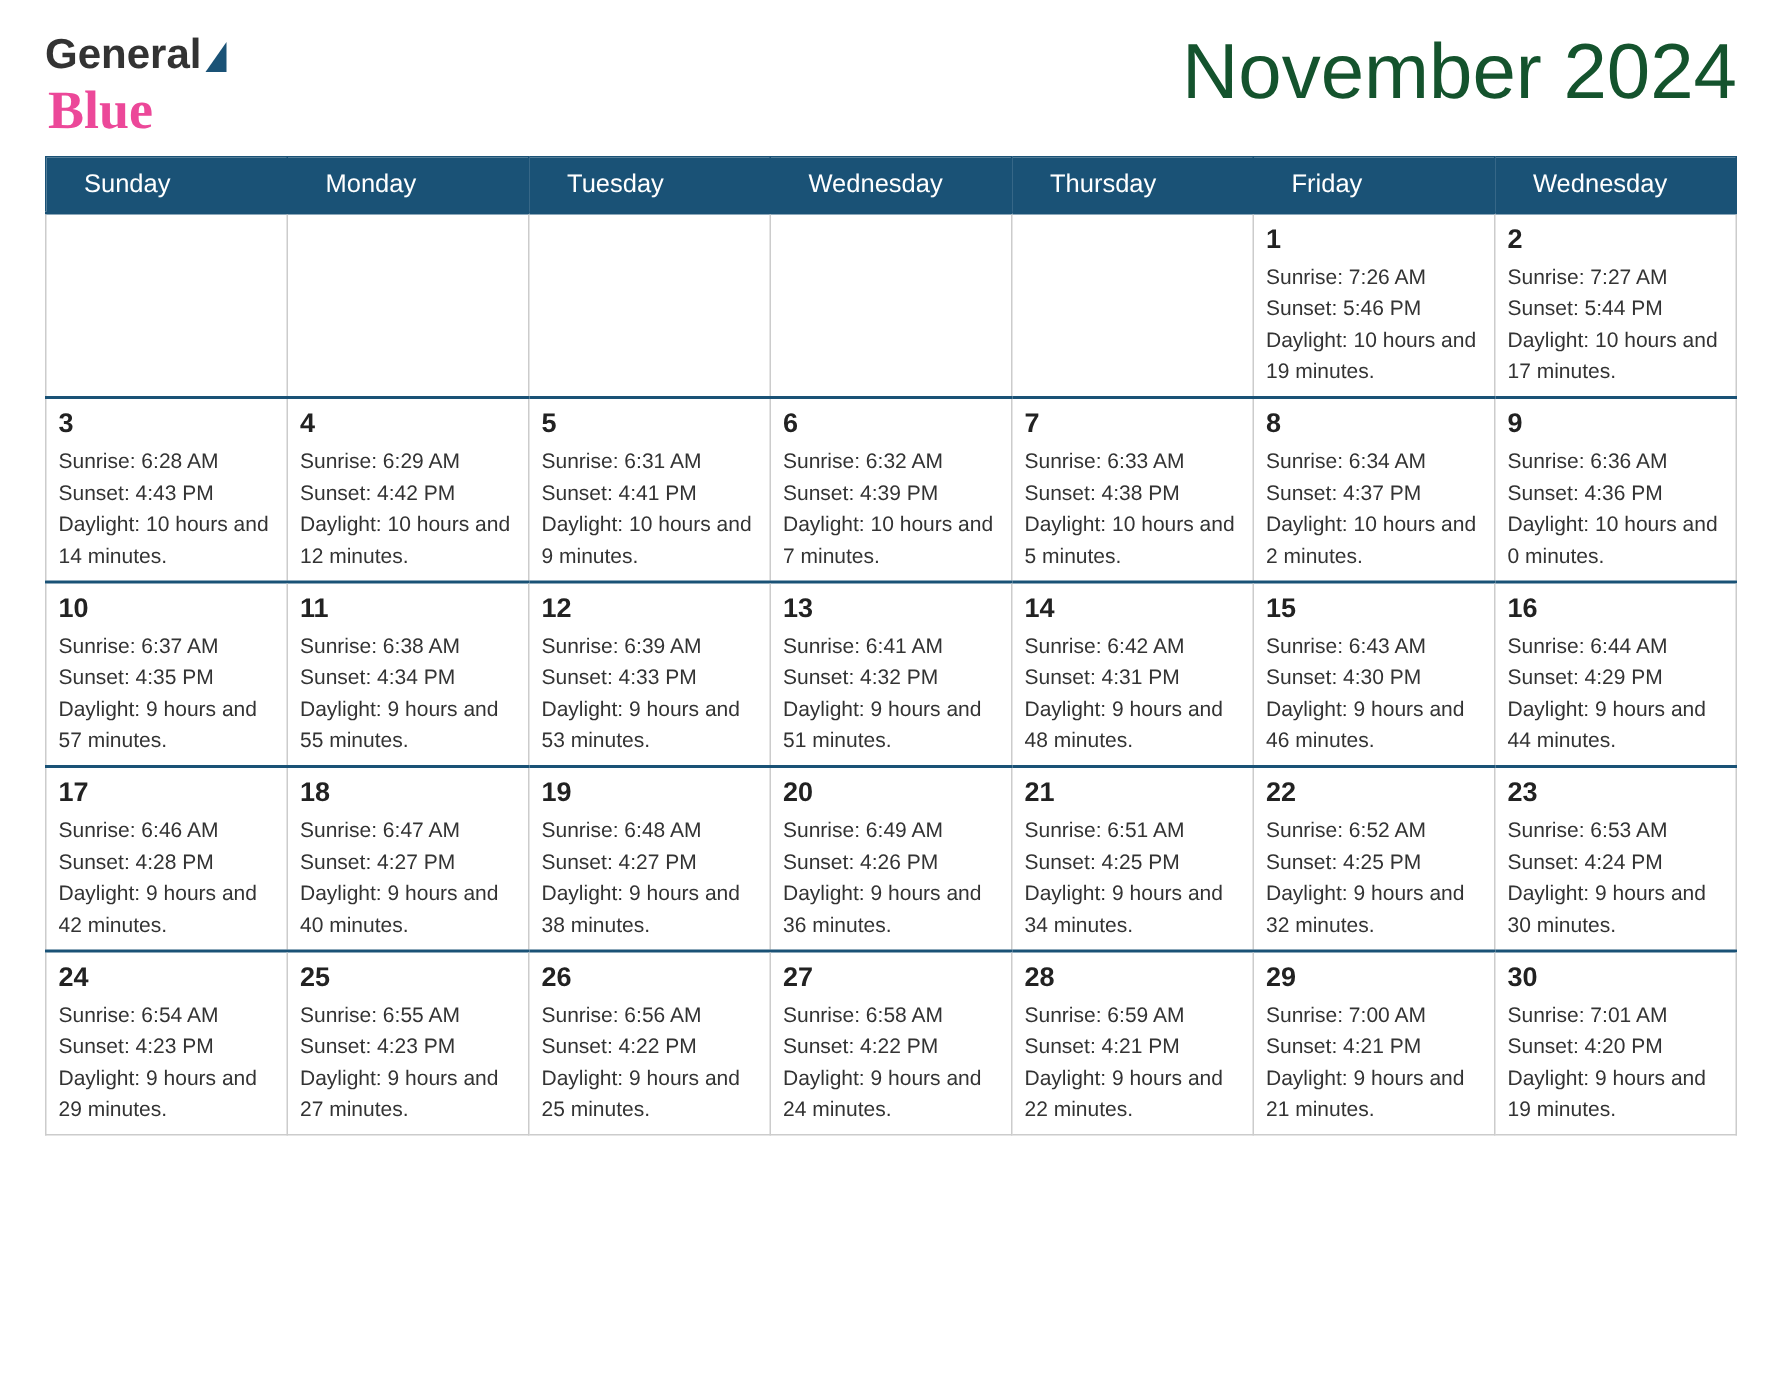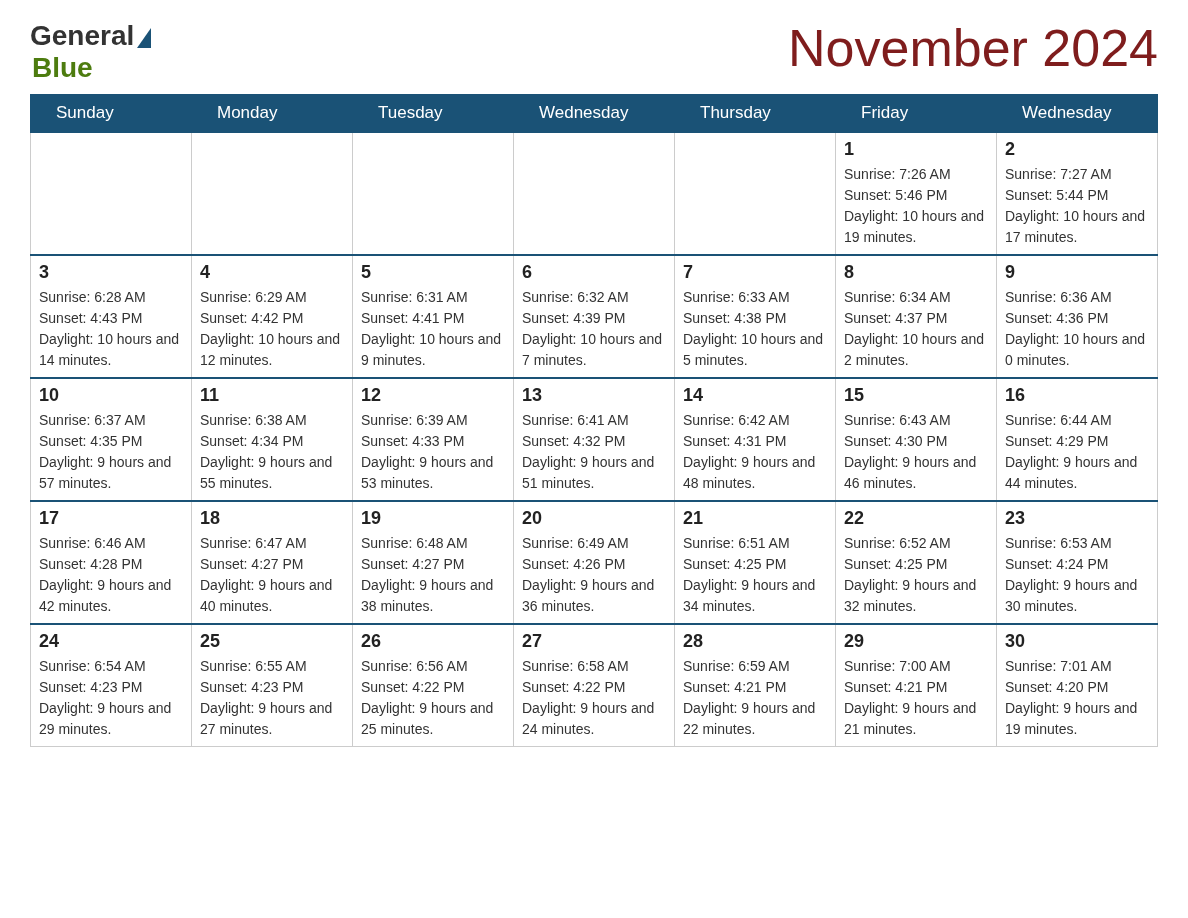--- a/index.html
+++ b/index.html
@@ -33,32 +33,33 @@
     }
     .logo-triangle {
       width: 0;
       height: 0;
       border-left: 14px solid transparent;
       border-bottom: 20px solid #1a5276;
       margin-left: 3px;
       margin-top: 4px;
     }
     .logo-blue {
-      font-size: 28px;
+      font-size: 36px;
       font-weight: bold;
-      color: #4d7c0f;
+      color: #ec4899;
       margin-left: 2px;
+      font-family: Liberation Serif, serif;
     }
     .title-block {
       text-align: right;
     }
     .month-year {
       font-size: 52px;
       font-weight: normal;
-      color: #7f1d1d;
+      color: #14532d;
       line-height: 1.1;
     }
     .location {
       font-size: 22px;
       color: #555;
       margin-top: 4px;
     }
     .calendar {
       width: 100%;
       border-collapse: collapse;

